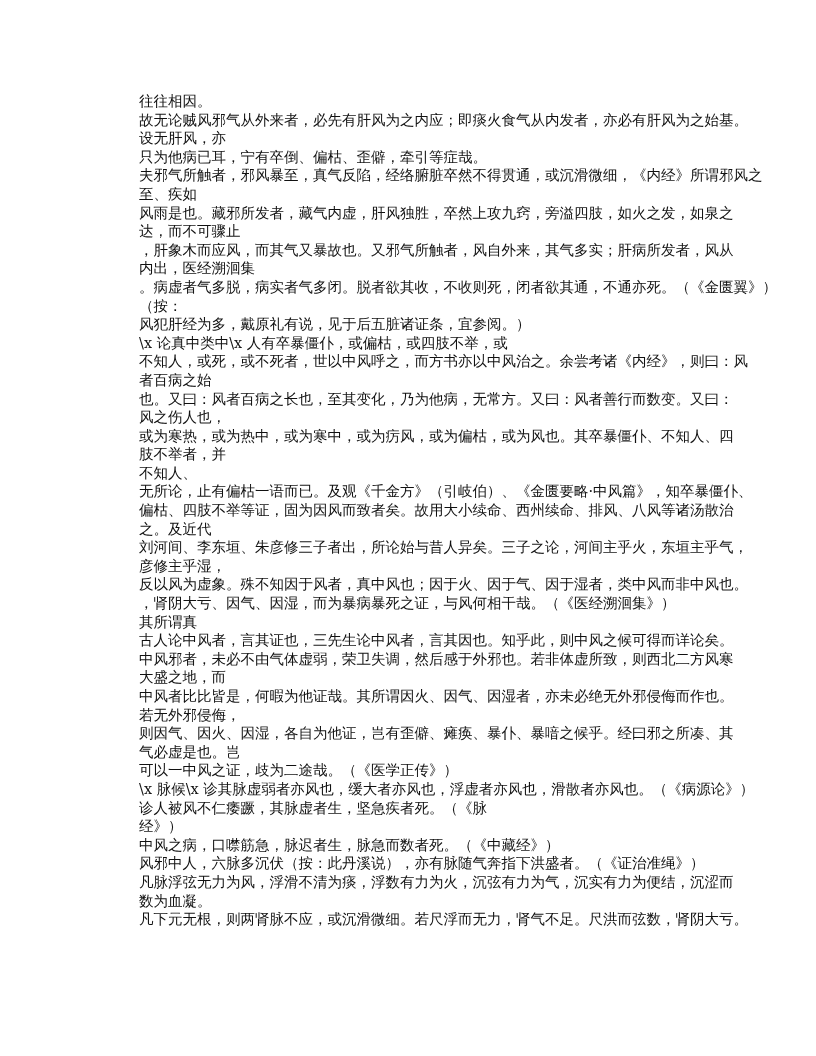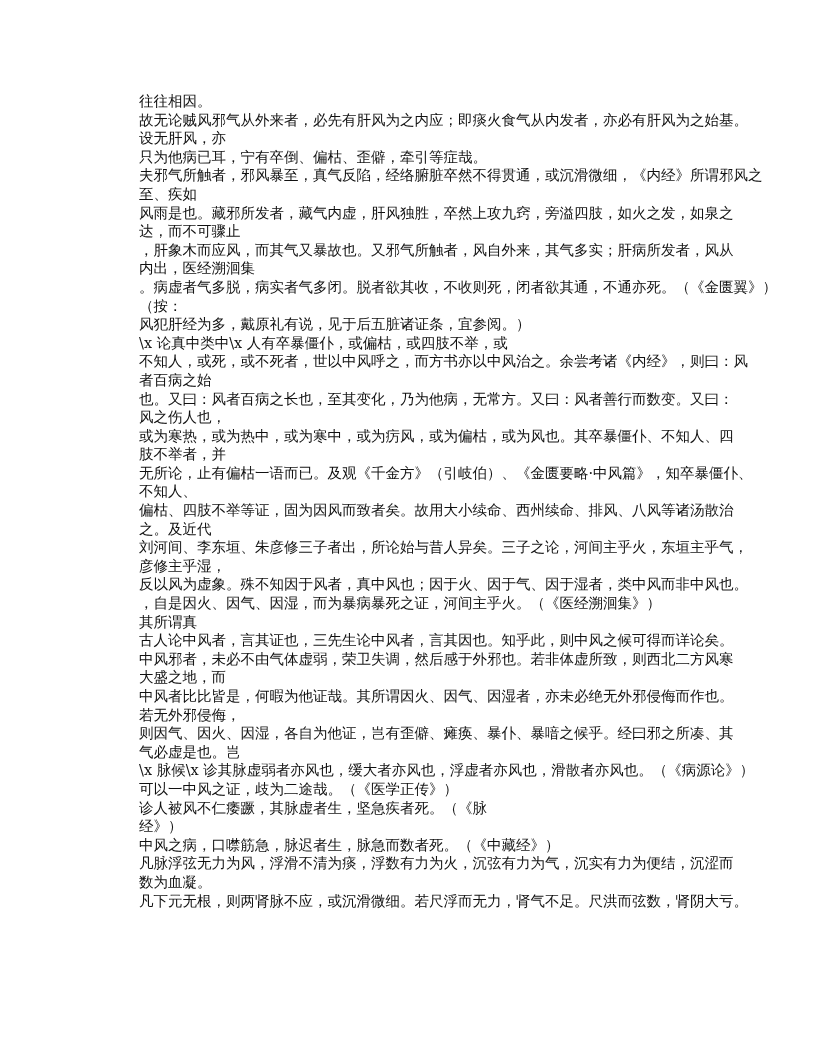--- a/index.html
+++ b/index.html
@@ -34,37 +34,38 @@
   <span class="line">。病虚者气多脱，病实者气多闭。脱者欲其收，不收则死，闭者欲其通，不通亦死。（《金匮翼》）</span>
   <span class="line">（按：</span>
   <span class="line">风犯肝经为多，戴原礼有说，见于后五脏诸证条，宜参阅。）</span>
   <span class="line">\x 论真中类中\x 人有卒暴僵仆，或偏枯，或四肢不举，或</span>
   <span class="line">不知人，或死，或不死者，世以中风呼之，而方书亦以中风治之。余尝考诸《内经》，则曰：风</span>
   <span class="line">者百病之始</span>
   <span class="line">也。又曰：风者百病之长也，至其变化，乃为他病，无常方。又曰：风者善行而数变。又曰：</span>
   <span class="line">风之伤人也，</span>
   <span class="line">或为寒热，或为热中，或为寒中，或为疠风，或为偏枯，或为风也。其卒暴僵仆、不知人、四</span>
   <span class="line">肢不举者，并</span>
+  <span class="line">不知人、</span>
   <span class="line">无所论，止有偏枯一语而已。及观《千金方》（引岐伯）、《金匮要略·中风篇》，知卒暴僵仆、</span>
-  <span class="line">不知人、</span>
   <span class="line">偏枯、四肢不举等证，固为因风而致者矣。故用大小续命、西州续命、排风、八风等诸汤散治</span>
   <span class="line">之。及近代</span>
   <span class="line">刘河间、李东垣、朱彦修三子者出，所论始与昔人异矣。三子之论，河间主乎火，东垣主乎气，</span>
   <span class="line">彦修主乎湿，</span>
   <span class="line">反以风为虚象。殊不知因于风者，真中风也；因于火、因于气、因于湿者，类中风而非中风也。</span>
-  <span class="line">，自是因火、因气、因湿，而为暴病暴死之证，河间主乎火。（《医经溯洄集》）</span>
+  <span class="line">，肾阴大亏、因气、因湿，而为暴病暴死之证，与风何相干哉。（《医经溯洄集》）</span>
   <span class="line">其所谓真</span>
   <span class="line">古人论中风者，言其证也，三先生论中风者，言其因也。知乎此，则中风之候可得而详论矣。</span>
   <span class="line">中风邪者，未必不由气体虚弱，荣卫失调，然后感于外邪也。若非体虚所致，则西北二方风寒</span>
   <span class="line">大盛之地，而</span>
   <span class="line">中风者比比皆是，何暇为他证哉。其所谓因火、因气、因湿者，亦未必绝无外邪侵侮而作也。</span>
   <span class="line">若无外邪侵侮，</span>
   <span class="line">则因气、因火、因湿，各自为他证，岂有歪僻、瘫痪、暴仆、暴喑之候乎。经曰邪之所凑、其</span>
   <span class="line">气必虚是也。岂</span>
+  <span class="line">可以一中风之证，歧为二途哉。（《医学正传》）</span>
   <span class="line">\x 脉候\x 诊其脉虚弱者亦风也，缓大者亦风也，浮虚者亦风也，滑散者亦风也。（《病源论》）</span>
-  <span class="line">可以一中风之证，歧为二途哉。（《医学正传》）</span>
   <span class="line">诊人被风不仁痿蹶，其脉虚者生，坚急疾者死。（《脉</span>
   <span class="line">经》）</span>
   <span class="line">中风之病，口噤筋急，脉迟者生，脉急而数者死。（《中藏经》）</span>
+  <span class="line">风邪中人，六脉多沉伏（按：此丹溪说），亦有脉随气奔指下洪盛者。（《证治准绳》）</span>
   <span class="line">凡脉浮弦无力为风，浮滑不清为痰，浮数有力为火，沉弦有力为气，沉实有力为便结，沉涩而</span>
   <span class="line">数为血凝。</span>
   <span class="line">凡下元无根，则两肾脉不应，或沉滑微细。若尺浮而无力，肾气不足。尺洪而弦数，肾阴大亏。</span>
 </div>
 
 </body></html>

